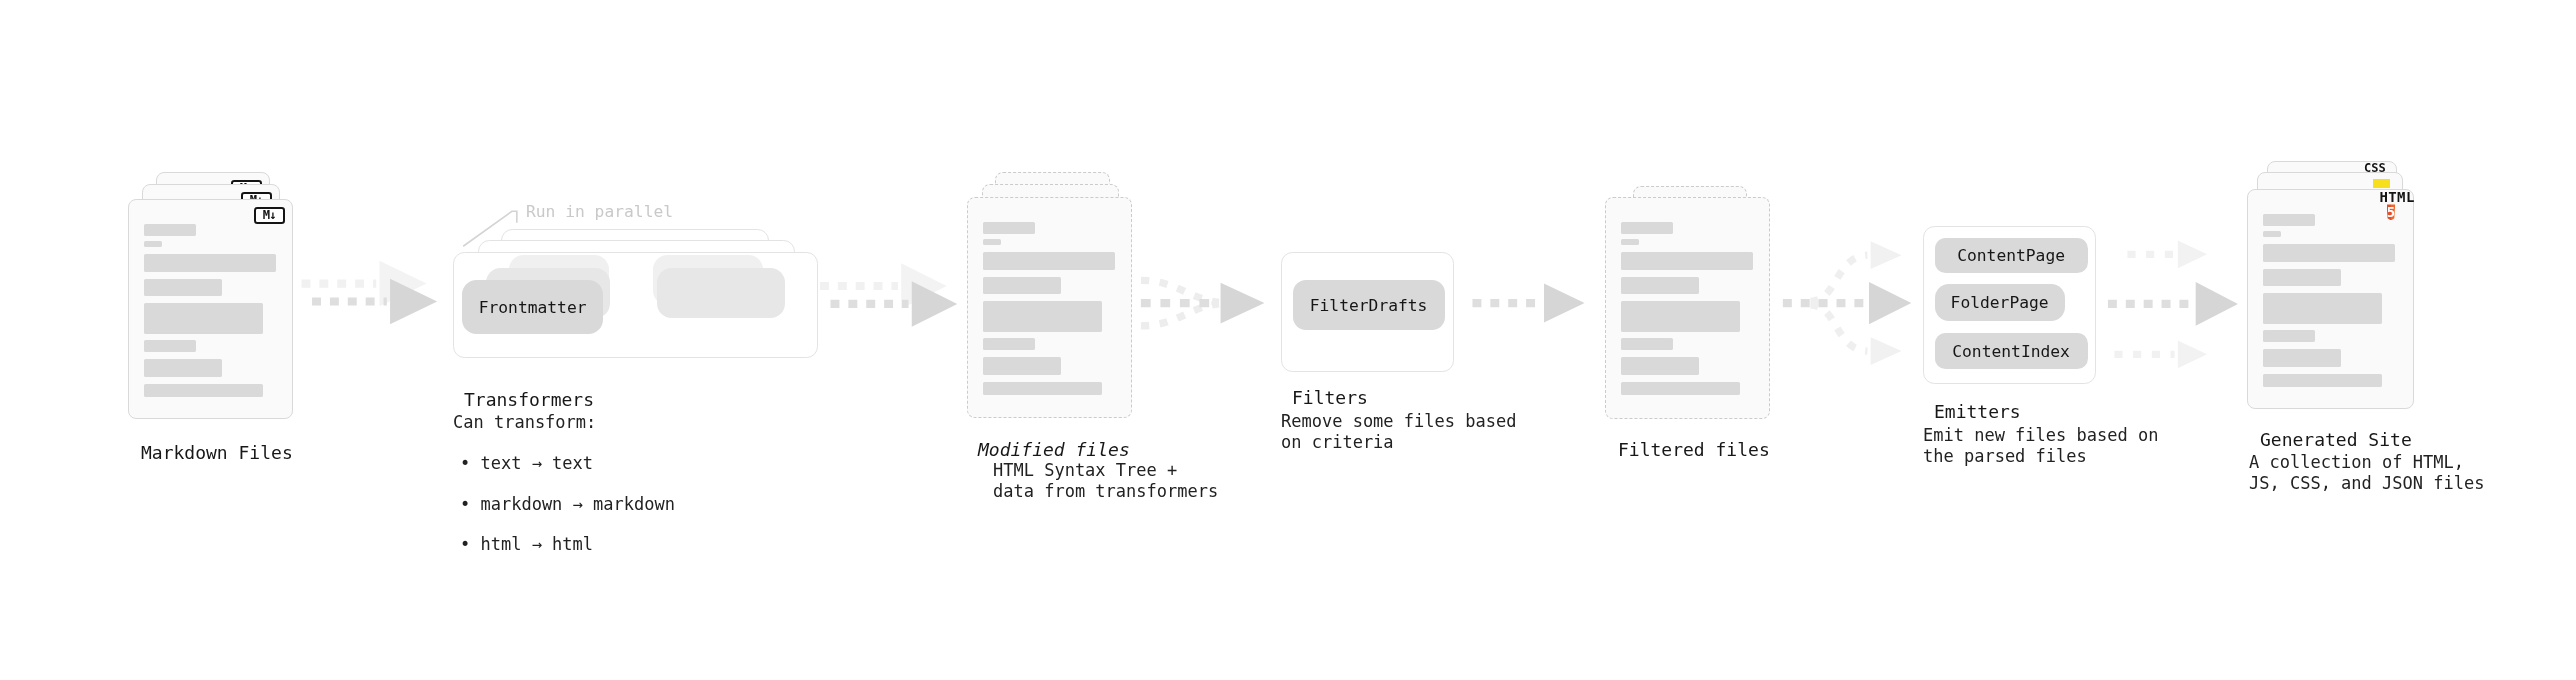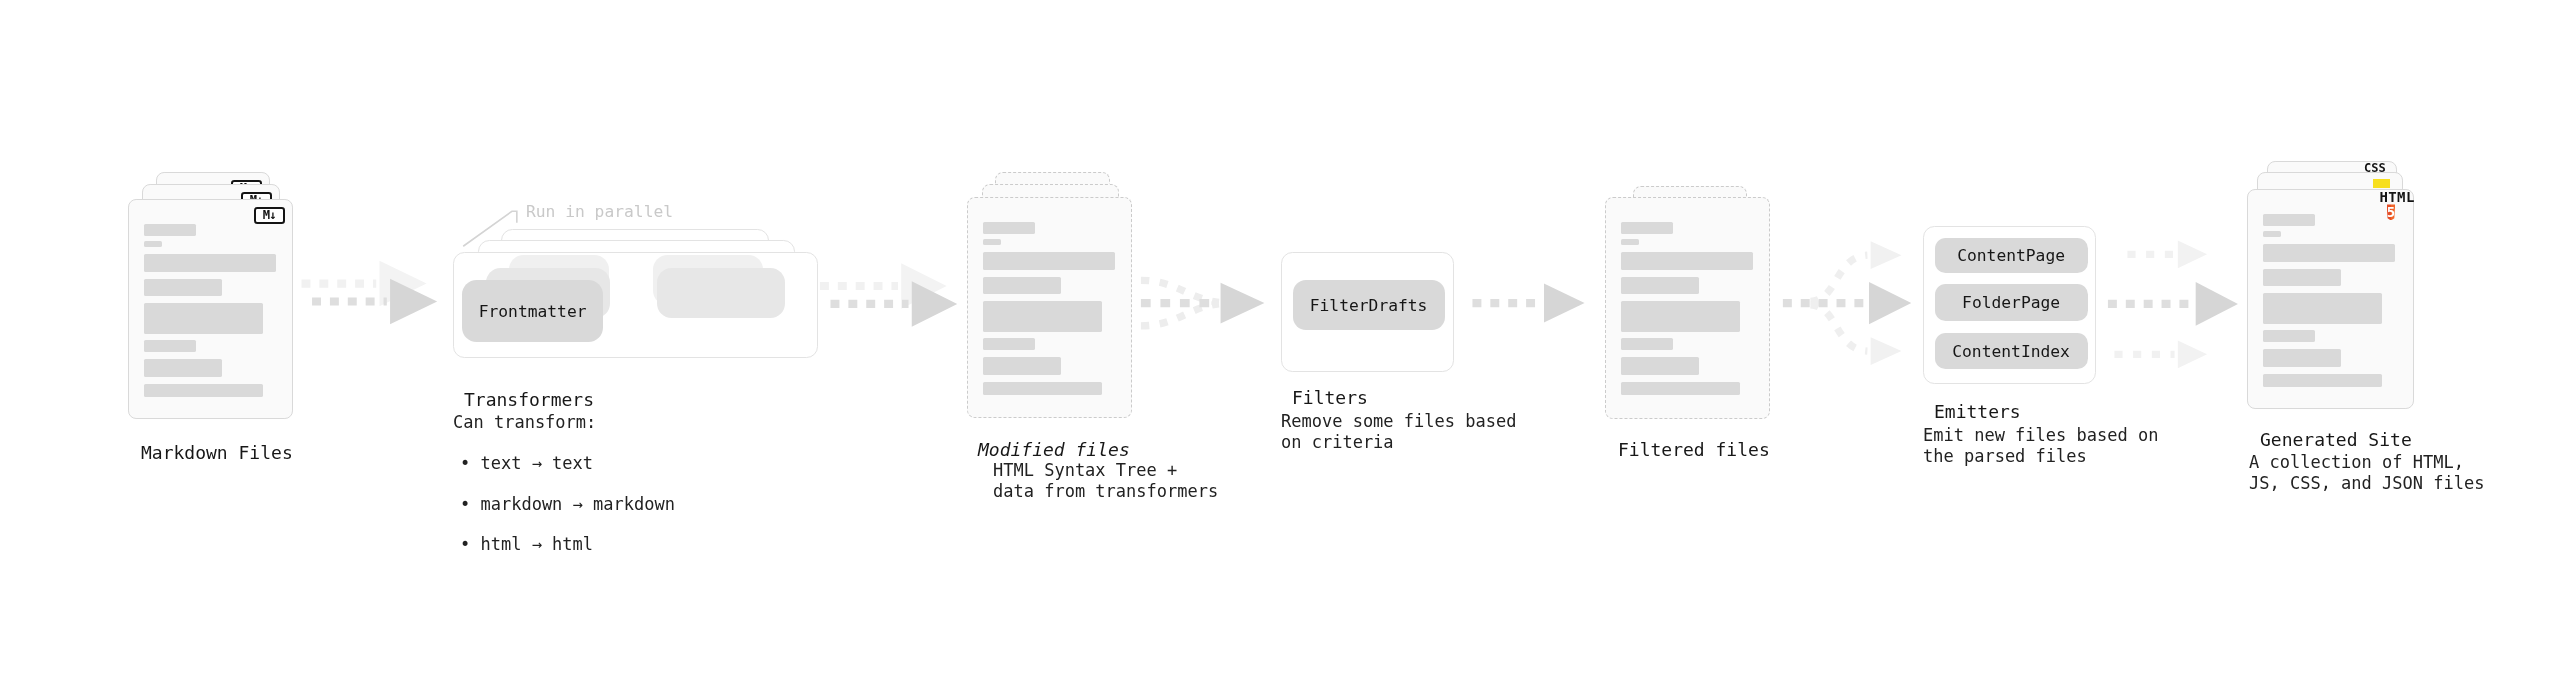--- a/index.html
+++ b/index.html
@@ -160,21 +160,21 @@
     </div>
     <h3 class="title" style="left:130px;top:430px;">Markdown Files</h3>
   </section>
 
   <section>
     <div class="panel" style="left:501px;top:229px;width:268px;height:104px;"></div>
     <div class="panel" style="left:478px;top:240px;width:317px;height:106px;"></div>
     <div class="panel" style="left:453px;top:252px;width:365px;height:106px;">
       <div class="graybox ghost2" style="left:55px;top:2.4px;width:100px;height:50px;"></div>
       <div class="graybox ghost1" style="left:32px;top:14.6px;width:124px;height:50px;"></div>
-      <div class="graybox" style="left:8.1px;top:27px;width:141px;height:62px;">Frontmatter</div>
+      <div class="graybox" style="left:8.1px;top:27px;width:141px;height:54px;">Frontmatter</div>
       <div class="graybox ghost2" style="left:199px;top:2.4px;width:110px;height:50px;"></div>
       <div class="graybox ghost1" style="left:203px;top:14.6px;width:128px;height:50px;"></div>
     </div>
     <span class="runpar" style="left:526px;top:202px;">Run in parallel</span>
     <h3 class="title" style="left:453px;top:377px;">Transformers</h3>
     <div class="desc" style="left:453px;top:412px;">Can transform:</div>
     <div class="bullets" style="left:460px;top:433px;">
       <div>• text → text</div>
       <div>• markdown → markdown</div>
       <div>• html → html</div>
@@ -223,21 +223,21 @@
         <div></div>
           <div></div>
       </div>
     </div>
     <h3 class="title" style="left:1607px;top:427px;">Filtered files</h3>
   </section>
 
   <section>
     <div class="panel" style="left:1923px;top:226px;width:173px;height:158px;">
       <div class="graybox emit" style="left:10.6px;top:11.4px;width:153px;height:35px;">ContentPage</div>
-      <div class="graybox emit" style="left:10.6px;top:57px;width:153px;height:37px;">FolderPage</div>
+      <div class="graybox emit" style="left:10.6px;top:57px;width:130px;height:37px;border-radius:14px;">FolderPage</div>
       <div class="graybox emit" style="left:10.6px;top:106px;width:153px;height:36px;">ContentIndex</div>
     </div>
     <h3 class="title" style="left:1923px;top:389px;">Emitters</h3>
     <div class="desc" style="left:1923px;top:425px;">Emit new files based on
 the parsed files</div>
   </section>
 
   <section>
     <div class="doc" style="left:2267px;top:161px;width:130px;">
       <span class="css-badge">

